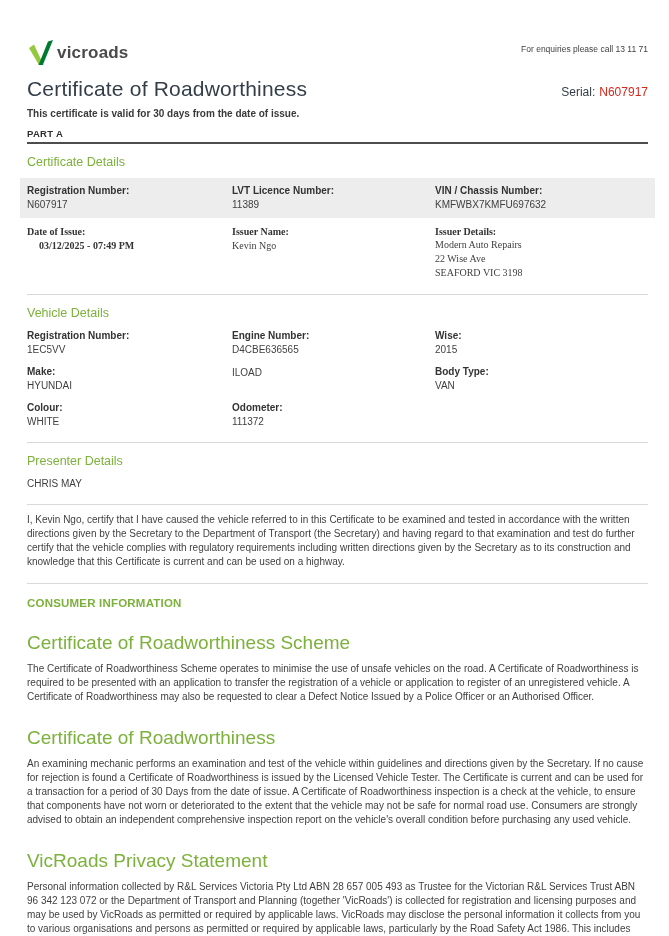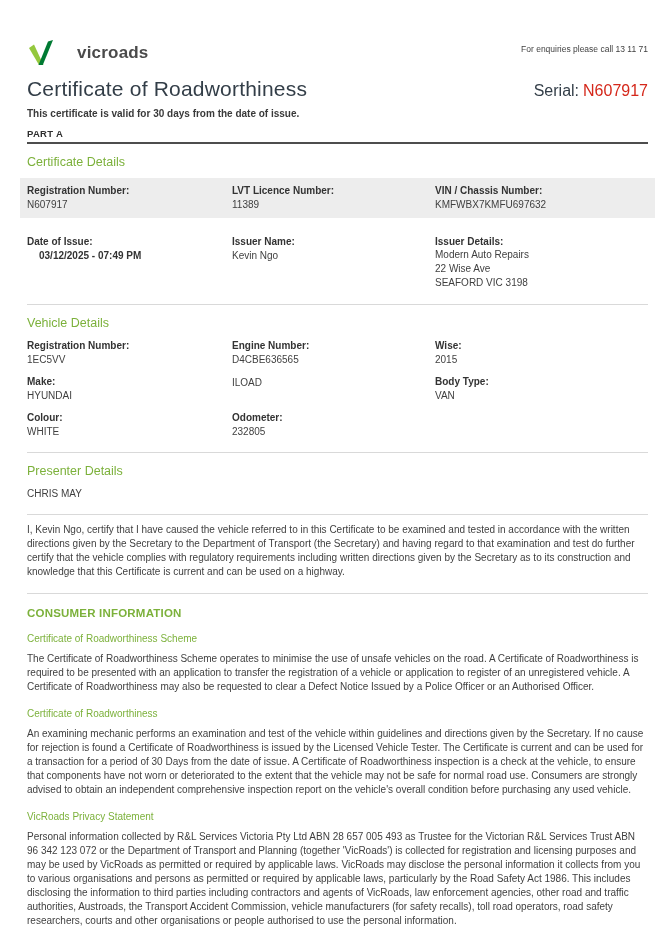--- a/index.html
+++ b/index.html
@@ -10,40 +10,40 @@
   html,body{background:#fff;}
   body{
     width:669px;height:936px;
     font-family:"Liberation Sans","DejaVu Sans",sans-serif;
     color:var(--text);
     position:relative;overflow:hidden;
   }
   .page{padding:40px 21px 0 27px;}
   
   .topbar{display:flex;justify-content:space-between;align-items:flex-start;}
-  .logo{display:flex;align-items:center;gap:22px;}
+  .logo{display:flex;align-items:center;gap:2px;}
   .logo svg{display:block;}
   .logo-text{font-size:17px;font-weight:600;color:#4a4a4a;letter-spacing:.2px;}
   .enquiries{font-size:8.5px;color:#3f3f3f;padding-top:4px;}
   
   .title-row{display:flex;justify-content:space-between;align-items:baseline;margin-top:11px;}
   h1{font-size:21px;font-weight:400;color:var(--dark);letter-spacing:.2px;}
-  .serial{font-size:16px;color:var(--dark);}
+  .serial{font-size:12px;color:var(--dark);}
   .serial .serial-value{color:var(--red);margin-left:4px;}
   .validity{margin-top:7px;font-size:10px;font-weight:600;color:#3a3a3a;}
   .part-a{margin-top:9px;font-size:9.5px;font-weight:700;color:#2f2f2f;letter-spacing:.3px;
           border-bottom:2px solid var(--rule);padding-bottom:3px;}
   
   .sec-heading{font-size:12.5px;font-weight:400;color:var(--green);margin-top:11px;}
   .consumer-heading{font-size:11.5px;font-weight:700;color:var(--green);letter-spacing:.2px;margin-top:13px;}
-  .sub-heading{font-size:10px;font-weight:400;color:var(--green);margin-top:14px;}
+  .sub-heading{font-size:19px;font-weight:400;color:var(--green);margin-top:23px;}
   
   .grid3{display:grid;grid-template-columns:205px 203px 1fr;}
   .band{background:var(--band);margin:9px -7px 0 -7px;padding:6px 7px 7px 7px;}
-  .row2{margin-top:17px;}
+  .row2{margin-top:7px;font-family:Liberation Serif, serif;}
   .lbl{font-size:10px;font-weight:700;color:#333;line-height:13px;}
   .val{font-size:10px;color:var(--text);line-height:13px;margin-top:1px;}
   .val.bold{font-weight:700;color:#333;padding-left:12px;}
   .val-line{font-size:10px;color:var(--text);line-height:14px;}
   .vrow{margin-top:9px;}
   .divider{border:none;border-top:1px solid var(--divider);margin-top:14px;}
   
   .para{font-size:10px;line-height:14px;color:var(--text);margin-top:8px;text-align:left;}
   .cert-para{}
 </style>
@@ -139,21 +139,21 @@
     </div>
   </div>
 
   <div class="grid3 vrow">
     <div>
       <div class="lbl">Colour:</div>
       <div class="val">WHITE</div>
     </div>
     <div>
       <div class="lbl">Odometer:</div>
-      <div class="val">232805</div>
+      <div class="val">111372</div>
     </div>
     <div></div>
   </div>
 
   <hr class="divider">
 
   <div class="sec-heading">Presenter Details</div>
   <div class="vrow">
     <div class="val">CHRIS MAY</div>
   </div>

